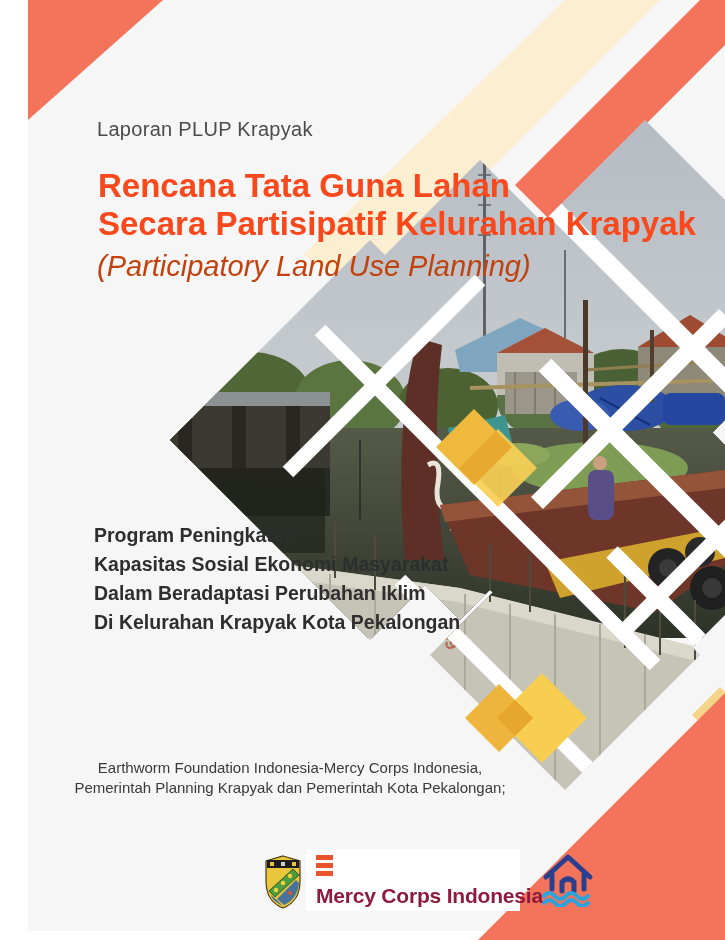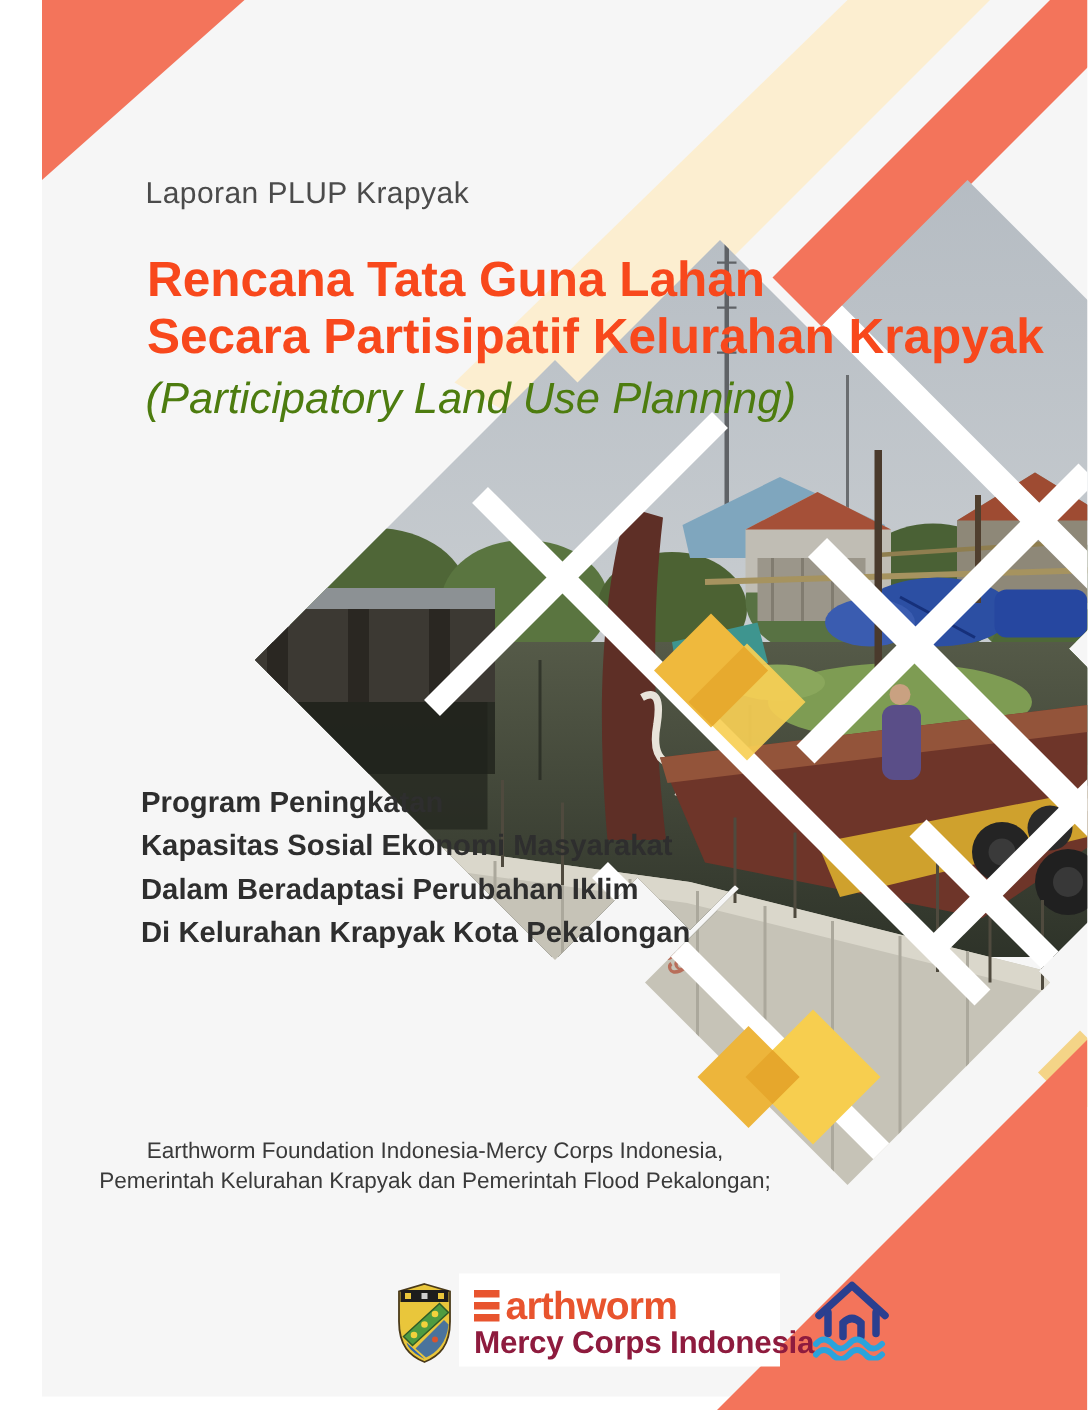--- a/index.html
+++ b/index.html
@@ -1,21 +1,21 @@
 <!DOCTYPE html>
 <html><head>
 <meta charset="utf-8">
 <style>
   html,body{margin:0;padding:0;background:#ffffff;}
   #cover{position:relative;width:725px;height:940px;overflow:hidden;background:#ffffff;
          font-family:"Liberation Sans","DejaVu Sans",sans-serif;}
   .abs{position:absolute;}
   .eyebrow{left:97px;top:74px;font-size:20px;color:#4b4b4b;letter-spacing:.3px;margin-top:44px;}
   .title{left:98px;top:167px;width:620px;font-size:33px;line-height:38px;font-weight:bold;color:#f8481c;}
-  .subtitle{left:97px;top:250px;font-size:29px;font-style:italic;color:#4d7c0f;}
+  .subtitle{left:97px;top:250px;font-size:29px;font-style:italic;color:#c2410c;}
   .program{left:94px;top:521px;font-size:19.5px;line-height:29px;font-weight:bold;color:#2e2e2e;}
   .date{left:94px;top:649px;font-size:19px;color:#3d3d3d;}
   .kerja{left:94px;top:727px;width:384px;text-align:right;font-size:17px;color:#383838;}
   .coop{left:60px;top:758px;width:460px;text-align:center;font-size:15px;line-height:20px;color:#3a3a3a;}
   .logochip{left:306px;top:849px;width:214px;height:62px;background:#ffffff;}
   .crest{left:263px;top:855px;}
   .ew-row{left:316px;top:855px;display:flex;align-items:center;gap:4px;}
   .ew-e{display:flex;flex-direction:column;gap:3px;}
   .ew-e span{display:block;width:17px;height:5px;background:#e8542e;}
   .ew-word{font-size:26px;font-weight:bold;color:#e8542e;letter-spacing:-0.5px;}
@@ -187,21 +187,21 @@
   <div class="abs program">
     <div>Program Peningkatan</div>
     <div>Kapasitas Sosial Ekonomi Masyarakat</div>
     <div>Dalam Beradaptasi Perubahan Iklim</div>
     <div>Di Kelurahan Krapyak Kota Pekalongan</div>
   </div>
 
 
   <div class="abs coop">
     <div>Earthworm Foundation Indonesia-Mercy Corps Indonesia,</div>
-    <div>Pemerintah Kelurahan Krapyak dan Pemerintah Flood Pekalongan;</div>
+    <div>Pemerintah Planning Krapyak dan Pemerintah Kota Pekalongan;</div>
   </div>
 
   <div class="abs logochip"></div>
 
   <svg class="abs crest" width="40" height="54" viewBox="0 0 40 54">
     <path d="M20,1 L37,6 L37,26 C37,42 30,49 20,53 C10,49 3,42 3,26 L3,6 Z" fill="#e9c63b" stroke="#4a3a1a" stroke-width="1.2"></path>
     <rect x="4" y="5" width="32" height="8" fill="#1d1d1d"></rect>
     <rect x="7" y="7" width="4" height="4" fill="#e9c63b"></rect>
     <rect x="18" y="7" width="4" height="4" fill="#cfcfcf"></rect>
     <rect x="29" y="7" width="4" height="4" fill="#e9c63b"></rect>
@@ -213,21 +213,20 @@
     <path d="M14,44 L33,25 L36,28 C35,40 28,47 21,50 Z" fill="#2e64ae" opacity=".85"></path>
     <circle cx="27" cy="38" r="2" fill="#d8542e"></circle>
   </svg>
 
   <div class="abs ew-row">
     <span class="ew-e">
         <span></span>
         <span></span>
         <span></span>
       </span>
-    <span class="ew-word">arthworm</span>
   </div>
   <div class="abs mc-word">Mercy Corps Indonesia</div>
 
   <div class="abs fra">
     <svg width="52" height="56" viewBox="0 0 52 56">
       <path d="M4,26 L26,6 L48,26" fill="none" stroke="#2b3f8f" stroke-width="5" stroke-linecap="round" stroke-linejoin="round"></path>
       <path d="M10,24 L10,38 M42,24 L42,38" stroke="#2b3f8f" stroke-width="5" stroke-linecap="round"></path>
       <path d="M20,40 L20,31 Q26,25 32,31 L32,40" fill="none" stroke="#2b3f8f" stroke-width="5" stroke-linecap="round"></path>
       <path d="M2,45 q5,-6 11,0 q5,6 11,0 q5,-6 11,0 q5,6 11,0" fill="none" stroke="#2ba3dc" stroke-width="4" stroke-linecap="round"></path>
       <path d="M2,52 q5,-6 11,0 q5,6 11,0 q5,-6 11,0 q5,6 11,0" fill="none" stroke="#2ba3dc" stroke-width="4" stroke-linecap="round"></path>

